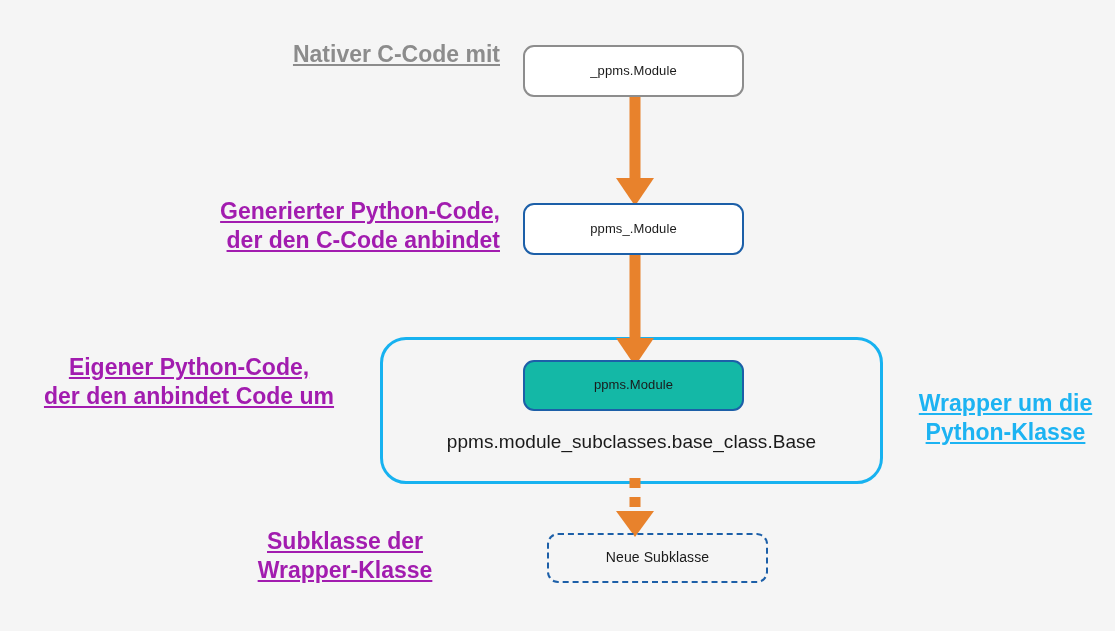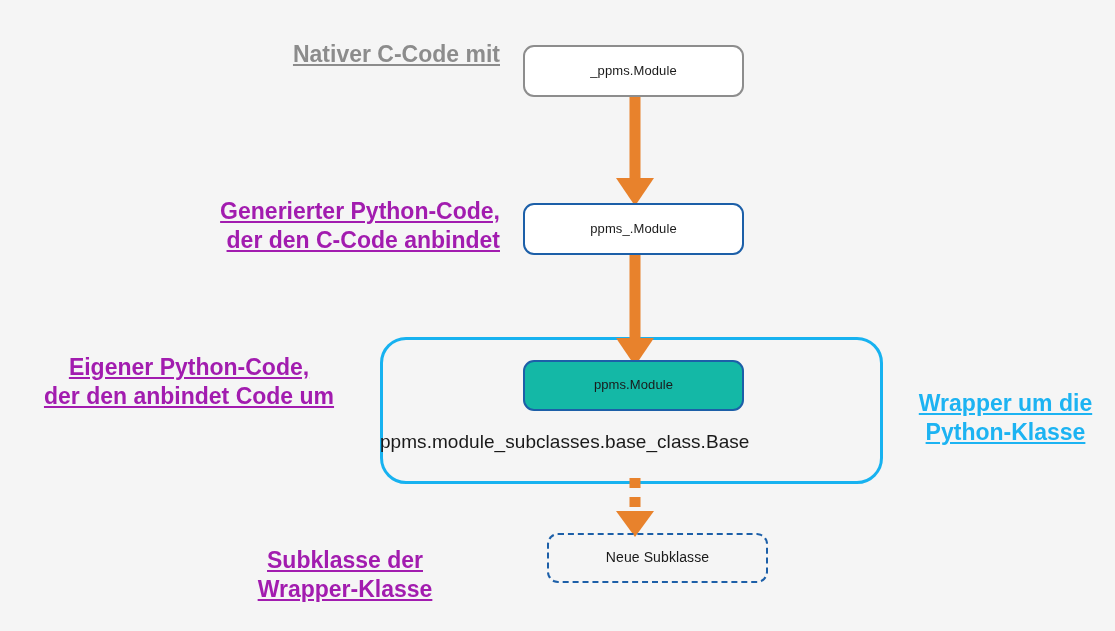--- a/index.html
+++ b/index.html
@@ -83,20 +83,21 @@
     border: 3px solid #17b2f0;
     border-radius: 26px;
     background: transparent;
     z-index: 2;
   }
   .base-class-text {
     position: absolute;
     left: 380px;
     top: 431px;
     width: 503px;
+    text-align: center;
     font-size: 19px;
     color: #1a1a1a;
     z-index: 4;
     letter-spacing: .05px;
   }
 
   
   .label {
     position: absolute;
     line-height: 1.27;
@@ -125,21 +126,20 @@
     left: 15px;
     top: 353px;
     width: 348px;
     text-align: center;
   }
   .label-subclass {
     left: 190px;
     top: 527px;
     width: 310px;
     text-align: center;
-    margin-top: 19px;
   }
   .label-wrapper {
     left: 903px;
     top: 377px;
     width: 205px;
     text-align: center;
     margin-top: 12px;
   }
 
   

